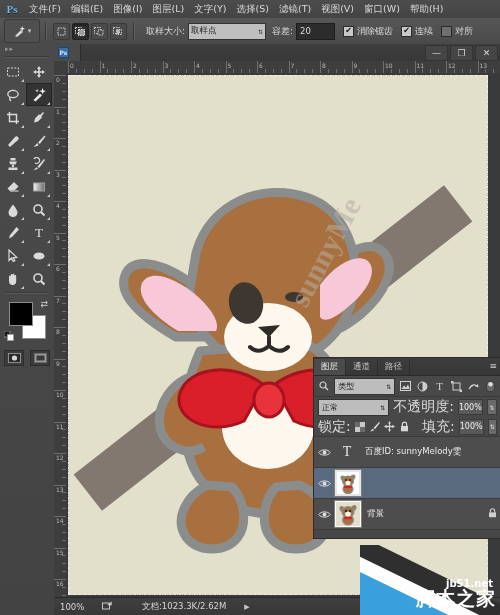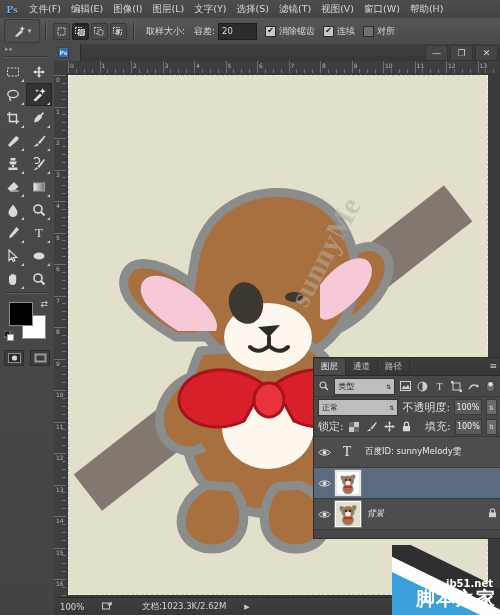--- a/index.html
+++ b/index.html
@@ -113,41 +113,41 @@
   .lp-tab.active{background:#4b4b4b;color:#f0f0f0;}
   .lp-menu{position:absolute;right:4px;top:3px;color:#c9c9c9;font-size:9px;}
   .lp-filter{height:20px;display:flex;align-items:center;padding:0 3px;gap:3px;
     background:#484848;border-bottom:1px solid #3a3a3a;}
   .lp-kind{height:15px;width:60px;background:#bdbdbd;border:1px solid #333;color:#1d1d1d;font-size:8px;
     display:flex;align-items:center;padding:0 3px;justify-content:space-between;}
   .lp-ico{width:16px;height:16px;display:flex;align-items:center;justify-content:center;color:#cfcfcf;font-size:9px;}
   .lp-row{height:20px;display:flex;align-items:center;padding:0 4px;gap:4px;background:#484848;}
   .lp-blend{height:15px;width:85px;background:#bdbdbd;border:1px solid #333;color:#1d1d1d;font-size:8px;
     display:flex;align-items:center;padding:0 3px;justify-content:space-between;}
-  .lp-lab{font-size:11px;color:#dcdcdc;white-space:nowrap;}
+  .lp-lab{font-size:14px;color:#dcdcdc;white-space:nowrap;}
   .lp-val{height:14px;width:30px;background:#5a5a5a;border:1px solid #3a3a3a;color:#efefef;font-size:8px;
     display:flex;align-items:center;justify-content:center;}
   .lp-stepper{width:11px;height:14px;background:#6a6a6a;border:1px solid #3a3a3a;color:#ddd;font-size:6px;
     display:flex;align-items:center;justify-content:center;}
   .lp-lockrow{height:19px;display:flex;align-items:center;padding:0 4px;gap:4px;background:#484848;
     border-bottom:1px solid #3a3a3a;}
   .lp-list{background:#4d4d4d;}
   .layer{height:30px;display:flex;align-items:center;border-bottom:1px solid #3c3c3c;}
   .layer.sel{background:#5a6b80;}
   .ly-eye{width:20px;display:flex;align-items:center;justify-content:center;color:#ddd;font-size:10px;}
   .ly-thumb{width:26px;height:26px;border:1px solid #7d7d7d;background:#fff;margin-right:5px;
     position:relative;overflow:hidden;display:flex;align-items:center;justify-content:center;}
   .ly-thumb.boxed{outline:2px solid #e6e6e6;outline-offset:-3px;}
   .ly-T{width:26px;text-align:center;font-family:"Liberation Serif",serif;font-size:14px;color:#e8e8e8;margin-right:5px;}
   .ly-name{font-size:8.5px;color:#ececec;white-space:nowrap;flex:1;}
-  .ly-name.italic{font-style:italic;}
+  .ly-name.italic{}
   .ly-lock{width:18px;text-align:center;color:#c9c9c9;font-size:9px;}
 
   
-  .banner{position:absolute;right:0;bottom:0;width:108px;height:70px;overflow:hidden;pointer-events:none;}
+  .banner{position:absolute;right:0;bottom:0;width:140px;height:70px;overflow:hidden;pointer-events:none;}
   .banner .dark{position:absolute;left:-10px;top:-14px;width:170px;height:30px;background:#2f2f2f;
     transform:rotate(26deg);transform-origin:left top;}
   .banner .white{position:absolute;left:-16px;top:4px;width:180px;height:26px;background:#fdfdfd;
     transform:rotate(26deg);transform-origin:left top;}
   .banner .blue{position:absolute;left:-10px;top:22px;width:190px;height:80px;background:#3aa0dd;
     transform:rotate(26deg);transform-origin:left top;}
   .banner .txt1{position:absolute;right:7px;bottom:26px;color:#fff;font-size:10px;font-weight:bold;}
   .banner .txt2{position:absolute;right:4px;bottom:3px;color:#fff;font-size:19px;font-weight:bold;
     letter-spacing:1px;}
 </style>
@@ -198,20 +198,24 @@
     </div>
     <div class="sqbtn">
       <svg width="11" height="9" viewBox="0 0 11 9">
           <rect x="0.5" y="0.5" width="6" height="6" fill="none" stroke="#cfcfcf" stroke-dasharray="1.5,1"></rect>
           <rect x="3.5" y="2.5" width="5" height="5" fill="none" stroke="#cfcfcf" stroke-dasharray="1.5,1"></rect>
           <rect x="3.5" y="2.5" width="3" height="4" fill="#bdbdbd"></rect>
         </svg>
     </div>
     <div class="opt-sep"></div>
     <div class="opt-label">取样大小:</div>
+    <div class="combo" style="width:72px;">
+      <span>取样点</span>
+      <span class="arr">⇅</span>
+    </div>
     <div class="opt-label">容差:</div>
     <div class="numfield">20</div>
     <div class="cbwrap">
       <span class="cbx">✔</span>
       <span>消除锯齿</span>
     </div>
     <div class="cbwrap">
       <span class="cbx">✔</span>
       <span>连续</span>
     </div>

